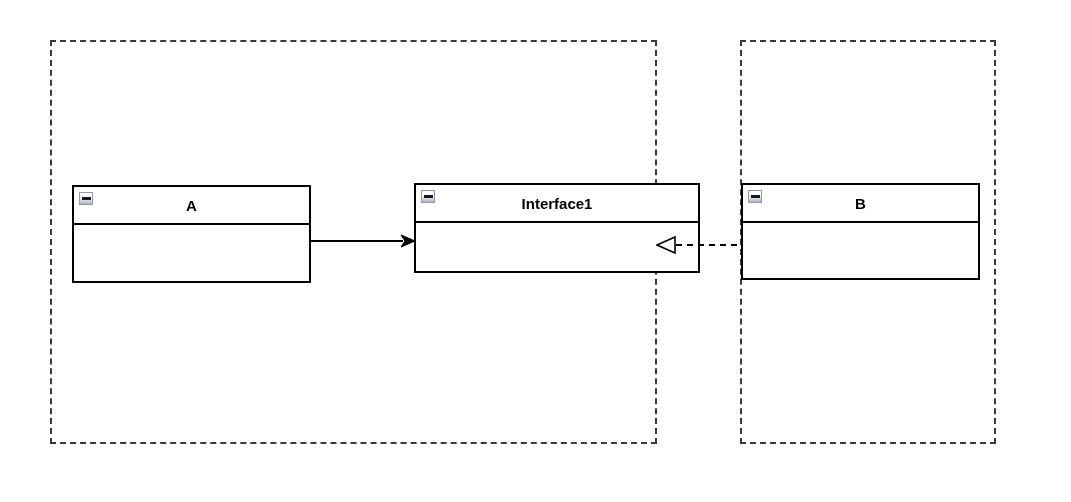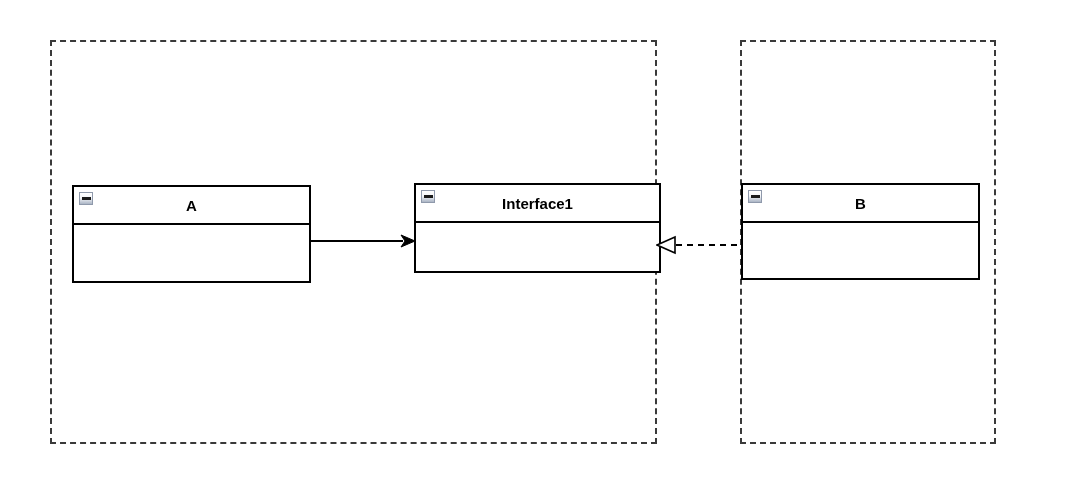--- a/index.html
+++ b/index.html
@@ -18,21 +18,21 @@
   }
   #container-left{left:50px;top:40px;width:607px;height:404px;}
   #container-right{left:740px;top:40px;width:256px;height:404px;}
   .class-box{
     position:absolute;
     border:2px solid #000000;
     background:#ffffff;
     box-sizing:border-box;
   }
   #class-a{left:72px;top:185px;width:239px;height:98px;}
-  #class-interface1{left:414px;top:183px;width:247px;height:90px;z-index:2;}
+  #class-interface1{left:414px;top:183px;width:286px;height:90px;z-index:2;}
   #class-b{left:741px;top:183px;width:239px;height:97px;}
   .class-title{
     position:relative;
     height:36px;
     border-bottom:2px solid #000000;
     display:flex;align-items:center;justify-content:center;
     font-size:15px;font-weight:bold;color:#000000;
     background:#ffffff;
   }
   .class-body{height:auto;background:#ffffff;}

